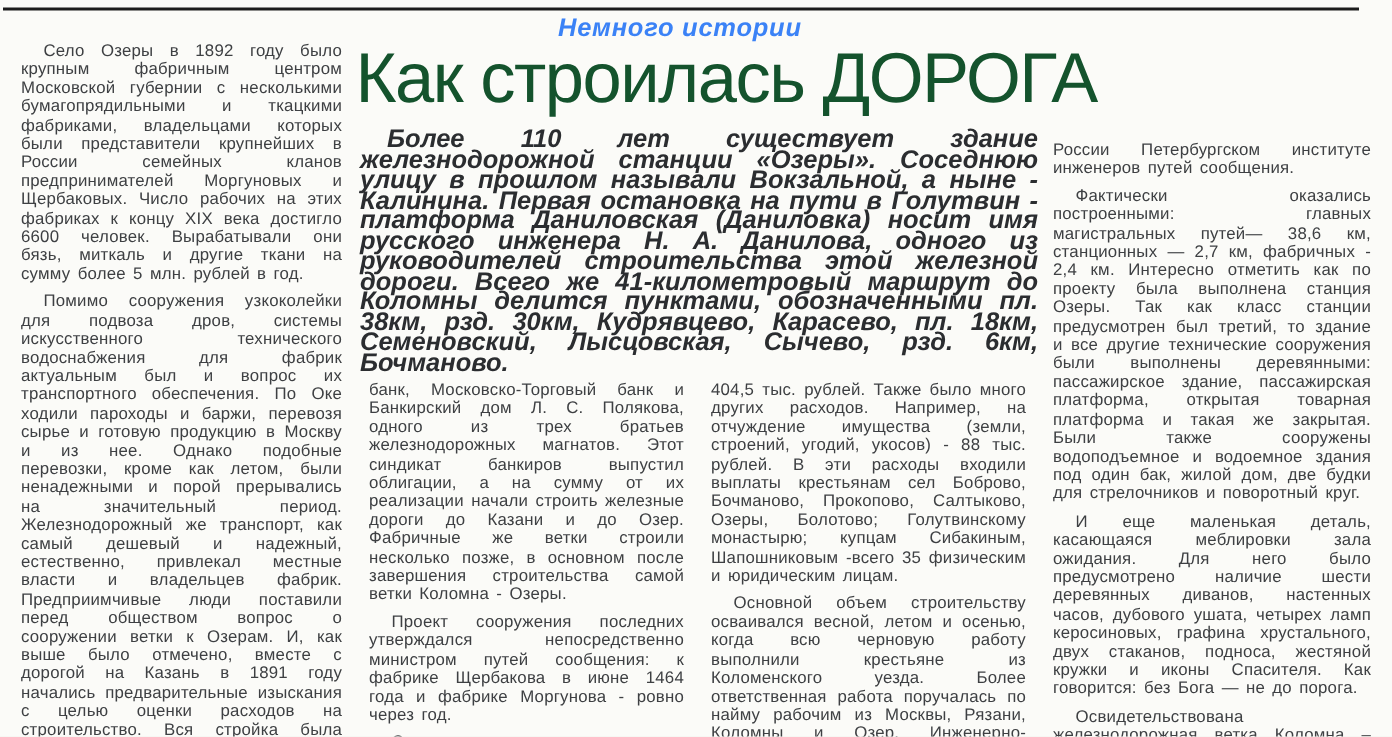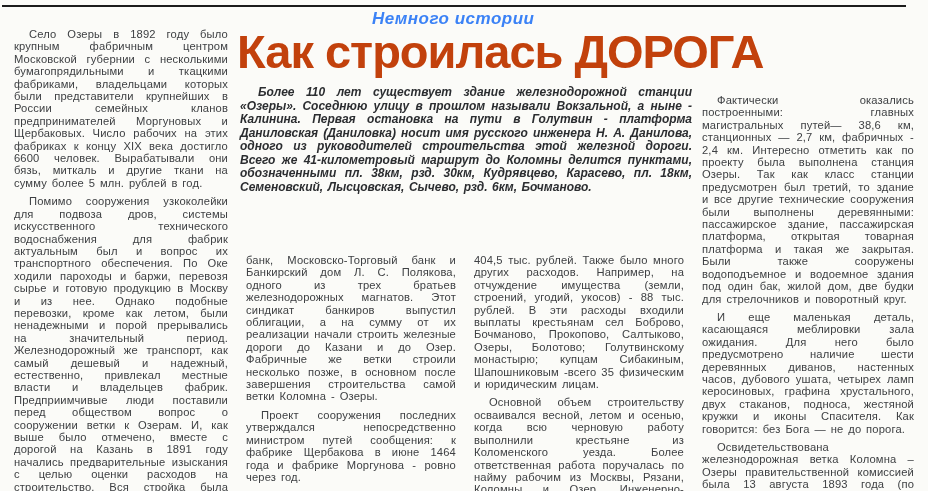--- a/index.html
+++ b/index.html
@@ -29,41 +29,41 @@
     font-style: italic;
     color: #3b82f6;
     letter-spacing: 0.5px;
     white-space: nowrap;
   }
   .headline {
     position: absolute;
     left: 237px; top: 24px;
     width: 672px;
     font-size: 47px;
-    font-weight: bold;
-    color: #c2410c;
+    font-weight: normal;
+    color: #14532d;
     letter-spacing: -1px;
     white-space: nowrap;
   }
   .col {
     position: absolute;
     text-align: justify;
     font-size: 11.2px;
     line-height: 12.4px;
     letter-spacing: 0.15px;
     word-spacing: 1.6px;
   }
   .col p { margin: 6px; text-indent: 15px; }
   .col p.cont { text-indent: 0; }
   .col-1 { left: 8px;   top: 22px;  width: 226px; }
   .lead  {
     position: absolute;
     left: 240px; top: 86px; width: 452px;
     text-align: justify;
-    font-size: 12px;
+    font-size: 17px;
     line-height: 13.5px;
     font-weight: bold;
     font-style: italic;
     color: #2b2d30;
     word-spacing: 1.2px;
   }
   .lead p { margin: 0; text-indent: 18px; }
   .col-2 { left: 240px; top: 248px; width: 222px; }
   .col-3 { left: 468px; top: 248px; width: 222px; }
   .col-4 { left: 696px; top: 88px;  width: 224px; }
@@ -93,18 +93,19 @@
     <p>Проект сооружения последних утверждался непосредственно министром путей сообщения: к фабрике Щербакова в июне 1464 года и фабрике Моргунова - ровно через год.</p>
     <p>Среди расходов на строительство в 1892—1893 гг. львиную долю составили расходы по верхнему строению пути (стоимость и укладка рельсов и скреплений) -</p>
   </div>
 
   <div class="col col-3">
     <p class="cont">404,5 тыс. рублей. Также было много других расходов. Например, на отчуждение имущества (земли, строений, угодий, укосов) - 88 тыс. рублей. В эти расходы входили выплаты крестьянам сел Боброво, Бочманово, Прокопово, Салтыково, Озеры, Болотово; Голутвинскому монастырю; купцам Сибакиным, Шапошниковым -всего 35 физическим и юридическим лицам.</p>
     <p>Основной объем строительству осваивался весной, летом и осенью, когда всю черновую работу выполнили крестьяне из Коломенского уезда. Более ответственная работа поручалась по найму рабочим из Москвы, Рязани, Коломны и Озер. Инженерно-техническое обеспечение стройки осуществляли инженеры -путейцы, подготовленные в единственном в то время в</p>
   </div>
 
   <div class="col col-4">
+    <p class="cont">России Петербургском институте инженеров путей сообщения.</p>
     <p>Фактически оказались построенными: главных магистральных путей— 38,6 км, станционных — 2,7 км, фабричных - 2,4 км. Интересно отметить как по проекту была выполнена станция Озеры. Так как класс станции предусмотрен был третий, то здание и все другие технические сооружения были выполнены деревянными: пассажирское здание, пассажирская платформа, открытая товарная платформа и такая же закрытая. Были также сооружены водоподъемное и водоемное здания под один бак, жилой дом, две будки для стрелочников и поворотный круг.</p>
     <p>И еще маленькая деталь, касающаяся меблировки зала ожидания. Для него было предусмотрено наличие шести деревянных диванов, настенных часов, дубового ушата, четырех ламп керосиновых, графина хрустального, двух стаканов, подноса, жестяной кружки и иконы Спасителя. Как говорится: без Бога — не до порога.</p>
     <p>Освидетельствована железнодорожная ветка Коломна – Озеры правительственной комиссией была 13 августа 1893 года (по старому стилю) и с учетом замечаний о доделках, 1 сентября ветка была открыта для общего пользования.</p>
   </div>
 
 </div>
 
 </body></html>

